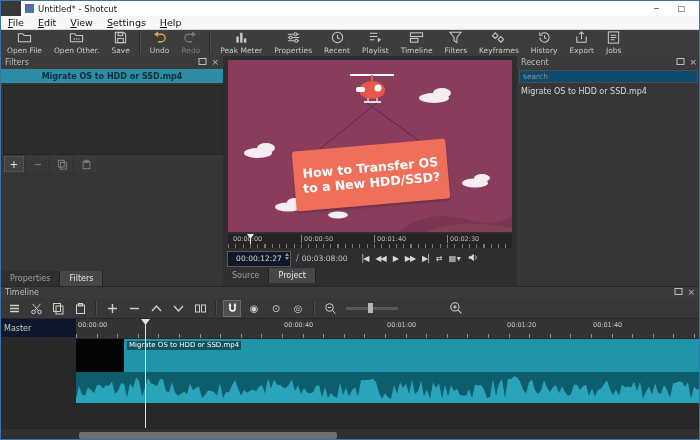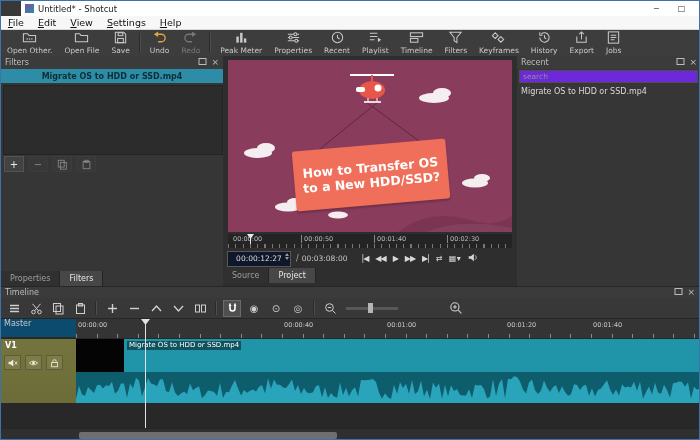--- a/index.html
+++ b/index.html
@@ -79,21 +79,21 @@
   .spin i{display:block;width:0;height:0;border-left:2.5px solid transparent;
         border-right:2.5px solid transparent;}
   .spin .up{border-bottom:3px solid #9a9a9a;}
   .spin .dn{border-top:3px solid #9a9a9a;}
   .time-sep{font-size:8px;color:#aaaaaa;margin:0 3px 0 5px;}
   .time-total{font-size:7.5px;color:#c7c7c7;}
   .tr-buttons{display:flex;align-items:center;gap:7px;margin-left:14px;}
   .tr-btn{font-size:8px;color:#d8d8d8;letter-spacing:-1px;white-space:nowrap;}
 
   
-  .search-input{position:absolute;left:2px;top:14px;width:179px;height:13px;background:#6d28d9;
+  .search-input{position:absolute;left:2px;top:14px;width:179px;height:13px;background:#0c4a6e;
         border:1px solid #4f4f4f;color:#cfcfcf;font-size:7.5px;font-family:inherit;
         padding:0 3px;box-sizing:border-box;outline:none;}
   .search-input::placeholder{color:#8f8f8f;}
   .recent-item{position:absolute;left:0;top:29px;right:0;height:12px;display:flex;
         align-items:center;padding:0 4px;font-size:8px;color:#d9d9d9;}
 
   
   .tl-header{position:absolute;left:0;top:285px;width:100%;height:12px;background:#3b3b3b;
         display:flex;align-items:center;padding:0 4px;box-sizing:border-box;font-size:8px;
         color:#bdbdbd;border-top:1px solid #262626;}
@@ -101,22 +101,22 @@
         display:flex;align-items:center;padding:0 4px;box-sizing:border-box;gap:4px;
         border-bottom:1px solid #262626;}
   .tlb{width:18px;height:17px;display:flex;align-items:center;justify-content:center;
         color:#cfcfcf;font-size:10px;}
   .tlb.toggle-on{background:#4f4f4f;border:1px solid #6a6a6a;box-sizing:border-box;}
   .tlb-sep{width:1px;height:14px;background:#2a2a2a;border-right:1px solid #4d4d4d;margin:0 2px;}
   .zoom-slider{position:relative;width:52px;height:12px;margin:0 3px;}
   .zoom-slider .track{position:absolute;left:0;right:0;top:5px;height:3px;background:#585858;}
   .zoom-slider .handle{position:absolute;left:22px;top:1px;width:5px;height:10px;background:#b5b5b5;}
 
-  .tl-corner{position:absolute;left:0;top:318px;width:75px;height:19px;background:#0c4a6e;
-        border-bottom:1px solid #2a2a2a;display:flex;padding-left:3px;
+  .tl-corner{position:absolute;left:0;top:318px;width:75px;height:19px;background:#0f172a;
+        border-bottom:1px solid #2a2a2a;display:flex;align-items:center;padding-left:3px;
         box-sizing:border-box;font-size:8px;color:#c9c9c9;}
   .tl-ruler{position:absolute;left:75px;top:318px;width:625px;height:19px;background:#343434;
         border-bottom:1px solid #2a2a2a;}
   .tl-ruler::after{content:"";position:absolute;left:0;right:0;bottom:0;height:4px;
         background:repeating-linear-gradient(90deg,#8a8a8a 0 1px,transparent 1px 20.6px);}
   .tlr-label{position:absolute;top:2px;font-size:6.5px;color:#c9c9c9;}
 
   .tl-body{position:absolute;left:0;top:337px;width:700px;height:90px;background:#282828;}
   .track-head{position:absolute;left:0;top:1px;width:75px;height:64px;
         background:linear-gradient(#74743e,var(--track-header));border-right:1px solid #222;}
@@ -163,36 +163,36 @@
     <span class="menu-item">View</span>
     <span class="menu-item">Settings</span>
     <span class="menu-item">Help</span>
   </div>
 
   <div class="toolbar">
     <div class="tb-item">
       <span>
           <svg width="15" height="15" viewBox="0 0 16 16" fill="none" stroke="#c9c9c9" stroke-width="1.1">
             <path d="M1.5 12.5v-8.5h4.5l1.5 1.8h7v6.7z"></path>
+          </svg>
+        </span>
+      <span class="tb-label">Open File</span>
+    </div>
+    <div class="tb-item">
+      <span>
+          <svg width="15" height="15" viewBox="0 0 16 16" fill="none" stroke="#c9c9c9" stroke-width="1.1">
+            <path d="M1.5 12.5v-8.5h4.5l1.5 1.8h7v6.7z"></path>
             <g fill="#c9c9c9" stroke="none">
               <circle cx="5.5" cy="9.5" r=".8"></circle>
               <circle cx="8" cy="9.5" r=".8"></circle>
               <circle cx="10.5" cy="9.5" r=".8"></circle>
             </g>
           </svg>
         </span>
       <span class="tb-label">Open Other.</span>
-    </div>
-    <div class="tb-item">
-      <span>
-          <svg width="15" height="15" viewBox="0 0 16 16" fill="none" stroke="#c9c9c9" stroke-width="1.1">
-            <path d="M1.5 12.5v-8.5h4.5l1.5 1.8h7v6.7z"></path>
-          </svg>
-        </span>
-      <span class="tb-label">Open File</span>
     </div>
     <div class="tb-item">
       <span>
           <svg width="15" height="15" viewBox="0 0 16 16" fill="none" stroke="#c9c9c9" stroke-width="1.1">
             <path d="M2.5 2.5h9l2 2v9h-11z"></path>
             <rect x="5" y="9" width="6" height="4.5"></rect>
             <rect x="5.5" y="3" width="5" height="3"></rect>
           </svg>
         </span>
       <span class="tb-label">Save</span>
@@ -536,43 +536,20 @@
   <div class="tl-ruler">
     <span class="tlr-label" style="left:2px;">00:00:00</span>
     <span class="tlr-label" style="left:105px;margin-top:32px;">00:00:20</span>
     <span class="tlr-label" style="left:208px;">00:00:40</span>
     <span class="tlr-label" style="left:311px;">00:01:00</span>
     <span class="tlr-label" style="left:431px;">00:01:20</span>
     <span class="tlr-label" style="left:517px;">00:01:40</span>
   </div>
 
   <div class="tl-body">
-    <div class="track-head">
-      <span class="track-name">V1</span>
-      <span class="th-icons">
-        <span class="th-btn">
-            <svg width="11" height="10" viewBox="0 0 14 12" fill="none">
-              <path d="M2 4.5v3h2.5L8 10.5V1.5L4.5 4.5z" fill="#efefdc"></path>
-              <path d="M10 4l3 4M13 4l-3 4" stroke="#efefdc"></path>
-            </svg>
-          </span>
-        <span class="th-btn">
-            <svg width="11" height="10" viewBox="0 0 13 12" fill="none" stroke="#efefdc">
-              <path d="M1.5 6 Q6.5 1.5 11.5 6 Q6.5 10.5 1.5 6z"></path>
-              <circle cx="6.5" cy="6" r="1.7" fill="#efefdc" stroke="none"></circle>
-            </svg>
-          </span>
-        <span class="th-btn">
-            <svg width="11" height="10" viewBox="0 0 13 12" fill="none" stroke="#efefdc">
-              <rect x="3" y="5.5" width="7" height="5"></rect>
-              <path d="M4.5 5.5V4a2 2 0 0 1 4 0v1.5"></path>
-            </svg>
-          </span>
-      </span>
-    </div>
     <div class="clip-area">
       <div class="clip-thumb-black"></div>
       <div class="clip-video"></div>
       <span class="clip-label">Migrate OS to HDD or SSD.mp4</span>
       <div class="clip-wave">
         <svg width="625" height="31" viewBox="0 0 625 31" preserveAspectRatio="none" style="position:absolute;left:0;top:0;">
           <polygon id="waveform-poly" points="0,31 0,27.0 3,13.7 6,22.6 9,23.7 12,15.0 15,17.9 18,21.1 21,13.2 24,12.7 27,16.4 30,13.3 33,13.9 36,9.8 39,21.8 42,18.8 45,11.4 48,11.4 51,25.8 54,11.4 57,16.3 60,5.8 63,8.4 66,24.2 69,15.3 72,6.0 75,11.5 78,12.6 81,14.3 84,7.2 87,7.6 90,19.2 93,20.1 96,10.2 99,20.5 102,24.1 105,21.5 108,19.4 111,22.0 114,11.6 117,18.2 120,16.0 123,14.3 126,26.2 129,23.0 132,18.4 135,18.9 138,20.0 141,23.7 144,10.8 147,26.0 150,20.0 153,20.3 156,13.6 159,7.9 162,16.2 165,23.4 168,18.1 171,20.7 174,18.8 177,17.4 180,19.4 183,14.8 186,12.9 189,21.6 192,6.2 195,16.5 198,7.4 201,12.7 204,12.8 207,15.6 210,16.0 213,12.3 216,7.4 219,18.9 222,12.9 225,22.1 228,15.9 231,20.6 234,21.2 237,20.3 240,14.0 243,13.2 246,25.3 249,15.3 252,25.9 255,21.0 258,24.6 261,25.8 264,10.4 267,23.2 270,15.7 273,24.3 276,18.3 279,15.3 282,24.2 285,8.0 288,8.3 291,7.9 294,7.7 297,6.9 300,9.9 303,20.8 306,26.8 309,21.3 312,25.3 315,27.0 318,12.8 321,21.7 324,10.2 327,16.0 330,11.7 333,21.8 336,7.9 339,22.0 342,19.2 345,8.8 348,24.6 351,17.5 354,26.9 357,10.4 360,15.8 363,11.4 366,26.7 369,12.9 372,24.2 375,13.2 378,19.1 381,17.0 384,22.9 387,23.4 390,23.5 393,17.2 396,26.1 399,12.7 402,13.6 405,12.9 408,16.9 411,26.3 414,24.7 417,7.2 420,24.1 423,11.7 426,6.9 429,26.2 432,6.8 435,7.2 438,4.2 441,5.1 444,9.4 447,17.4 450,21.4 453,10.6 456,7.4 459,18.3 462,21.9 465,18.4 468,8.5 471,15.6 474,20.0 477,15.0 480,13.2 483,20.9 486,14.3 489,19.9 492,23.8 495,22.2 498,12.3 501,12.9 504,18.1 507,14.1 510,12.8 513,23.8 516,16.2 519,24.6 522,18.0 525,16.6 528,12.2 531,8.3 534,17.2 537,23.1 540,17.5 543,23.4 546,12.5 549,15.4 552,14.4 555,15.5 558,9.7 561,18.7 564,9.7 567,26.4 570,20.1 573,14.6 576,22.4 579,10.7 582,20.5 585,21.8 588,12.8 591,17.9 594,25.4 597,11.3 600,10.7 603,9.4 606,10.0 609,14.7 612,10.3 615,26.6 618,14.7 621,17.7 624,16.3 625,31" style="fill:var(--waveform);"></polygon>
         </svg>
       </div>
     </div>

